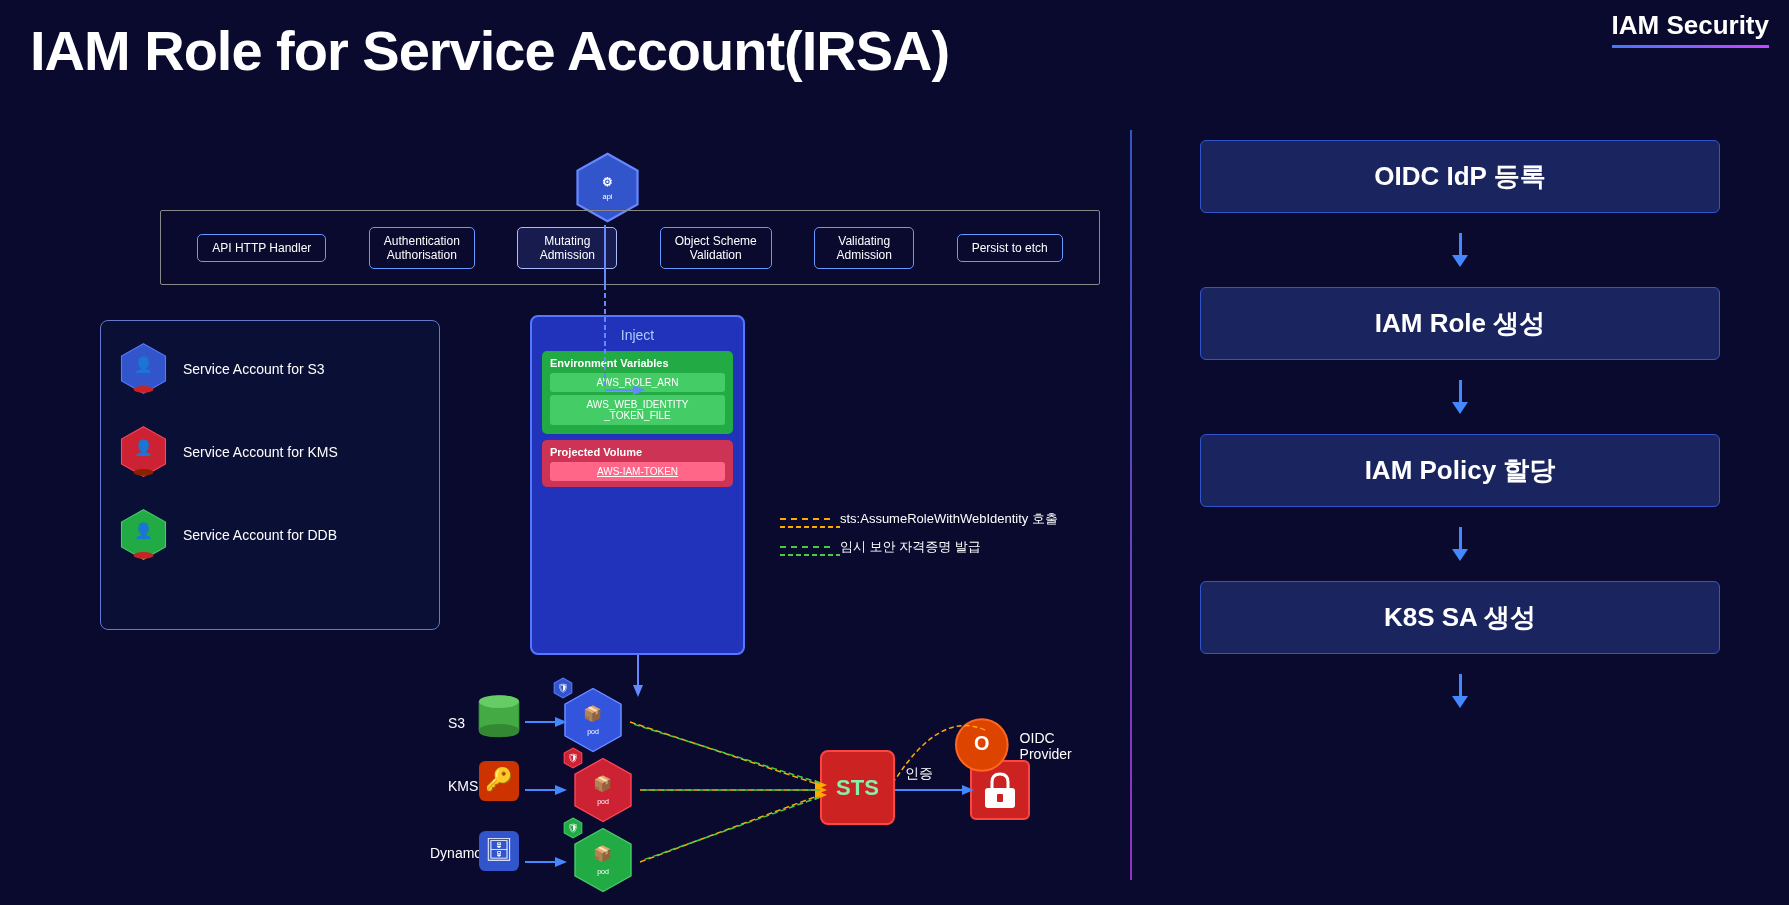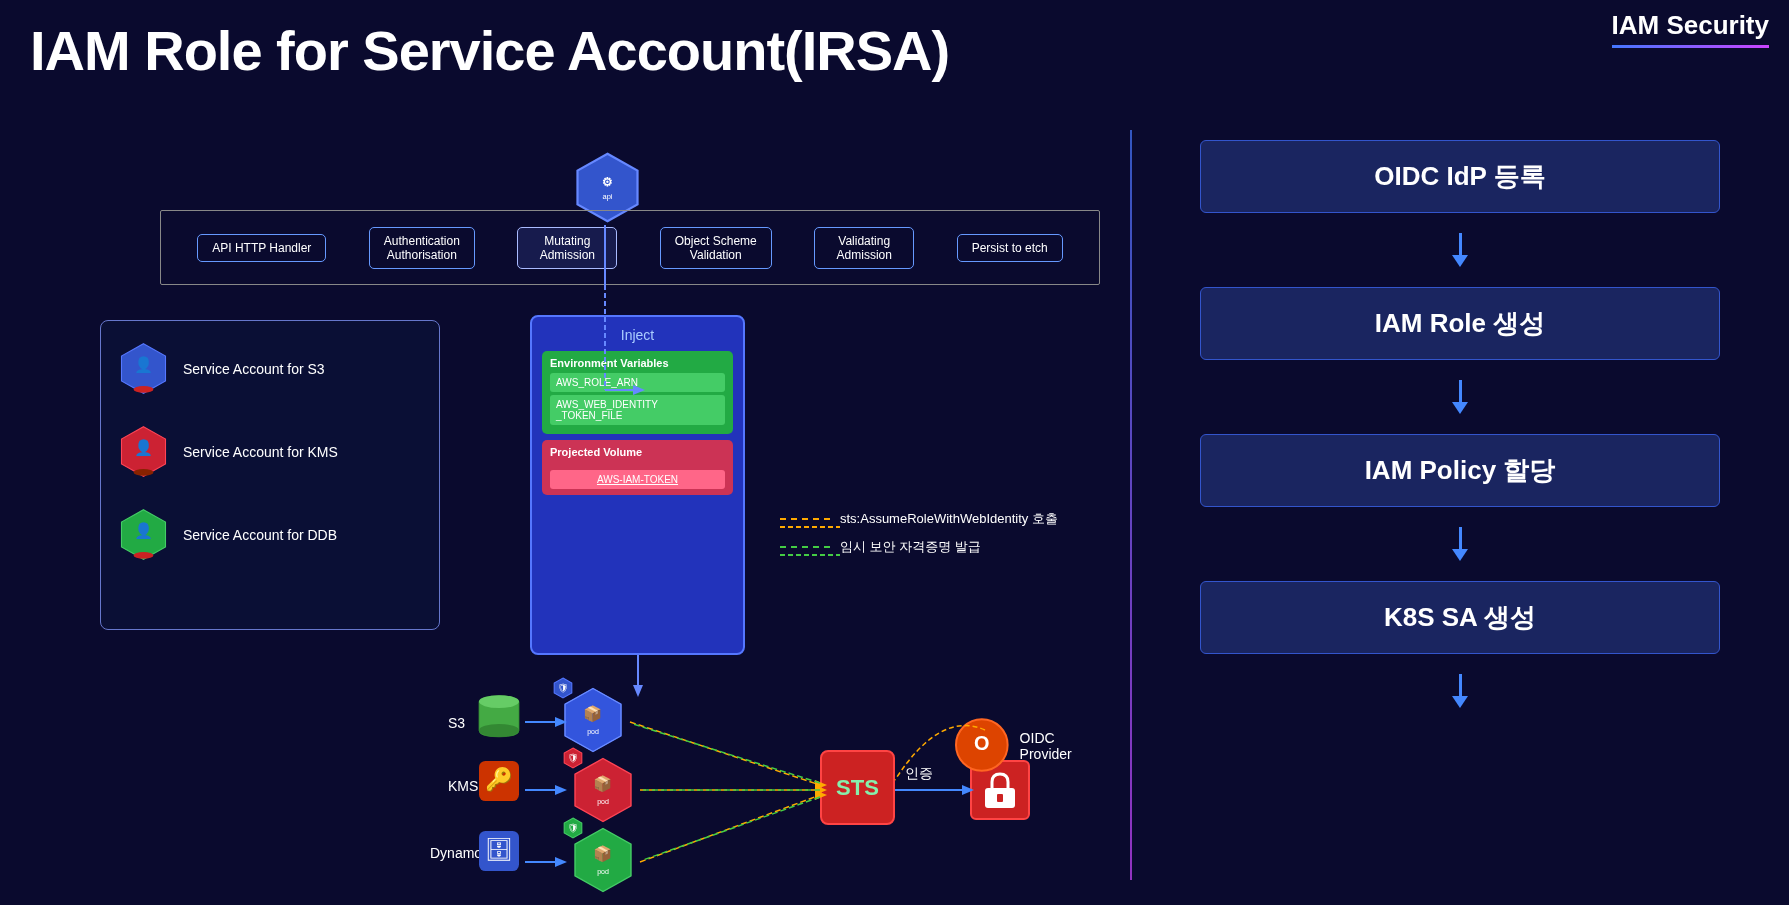--- a/index.html
+++ b/index.html
@@ -199,34 +199,34 @@
       font-weight: bold;
       margin-bottom: 4px;
     }
     .env-var-item {
       background: #44cc66;
       border-radius: 3px;
       padding: 4px 6px;
       font-size: 10px;
       color: white;
       margin-bottom: 3px;
-      text-align: left;
+      text-align: center;
     }
 
     .projected-vol-box {
       background: #cc3355;
       border-radius: 5px;
       padding: 6px 8px;
       margin-top: 6px;
     }
     .projected-vol-title {
       font-size: 11px;
       color: white;
       font-weight: bold;
-      margin-bottom: 12px;
+      margin-bottom: 4px;
     }
     .projected-vol-item {
       background: #ff6688;
       border-radius: 3px;
       padding: 4px 6px;
       font-size: 10px;
       color: white;
       text-align: center;
       text-decoration: underline;
     }

